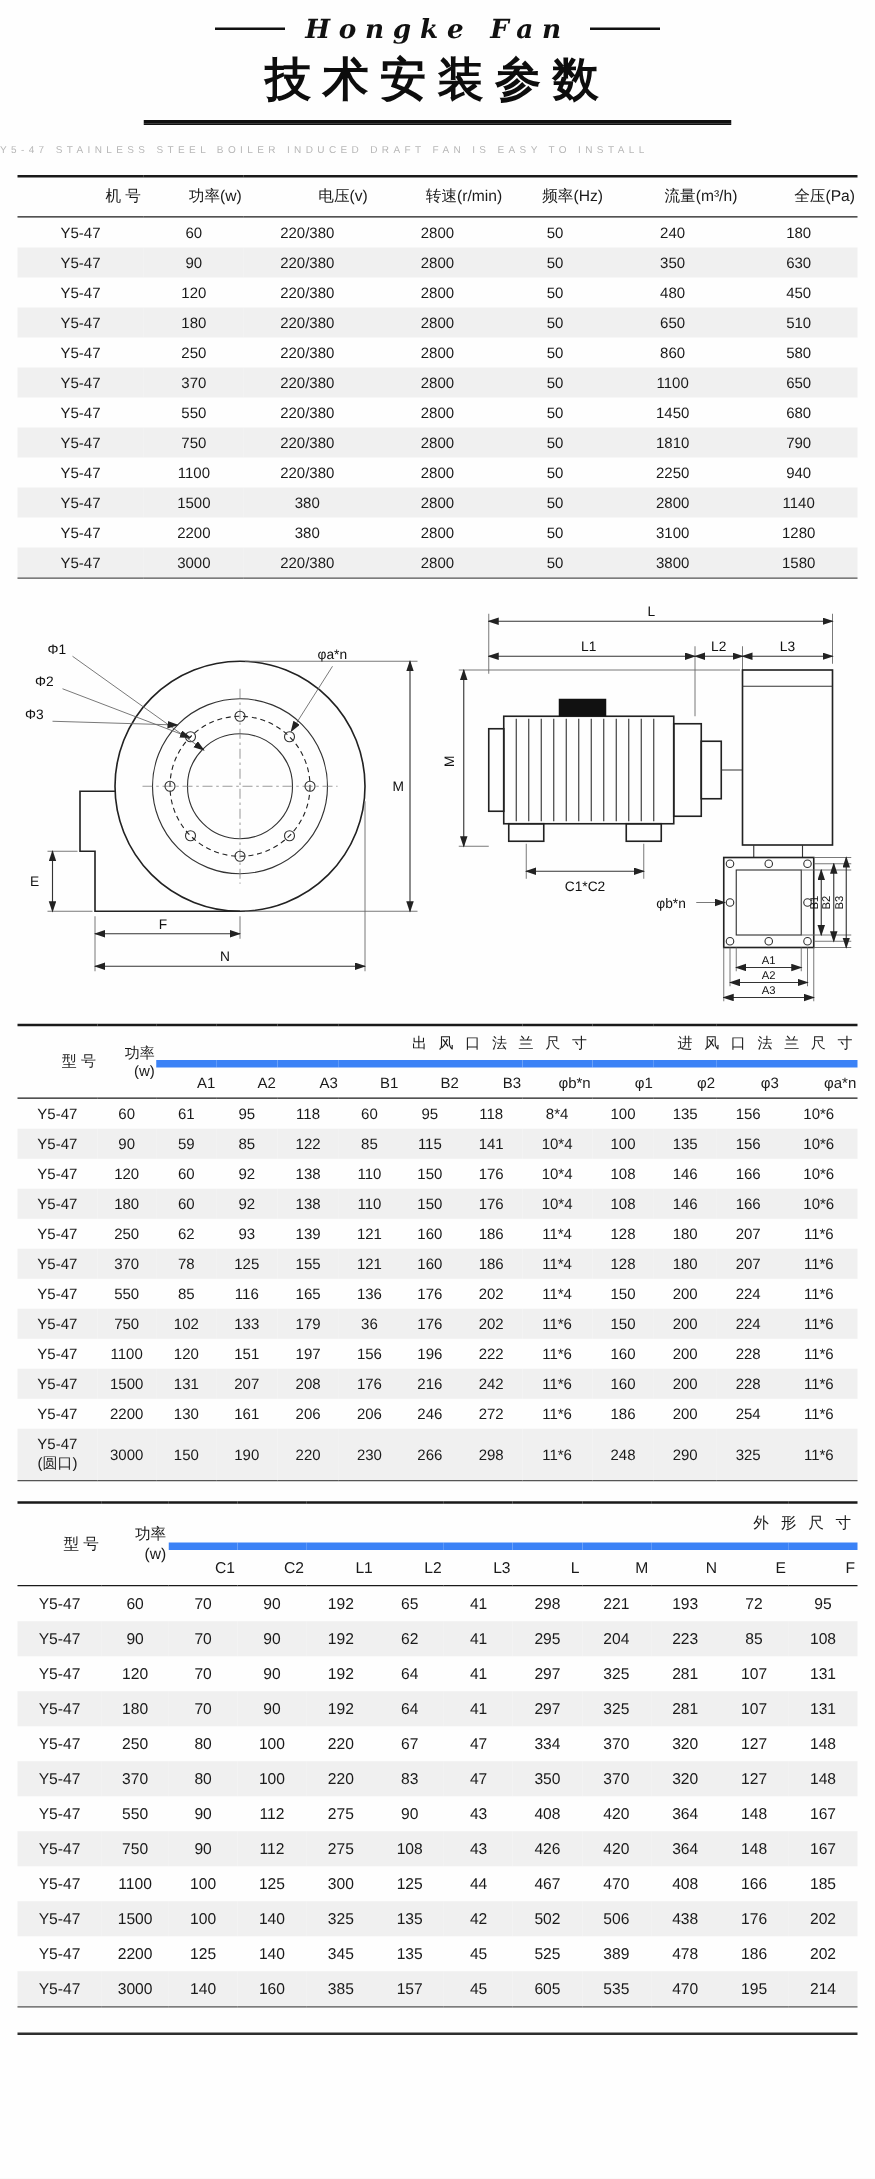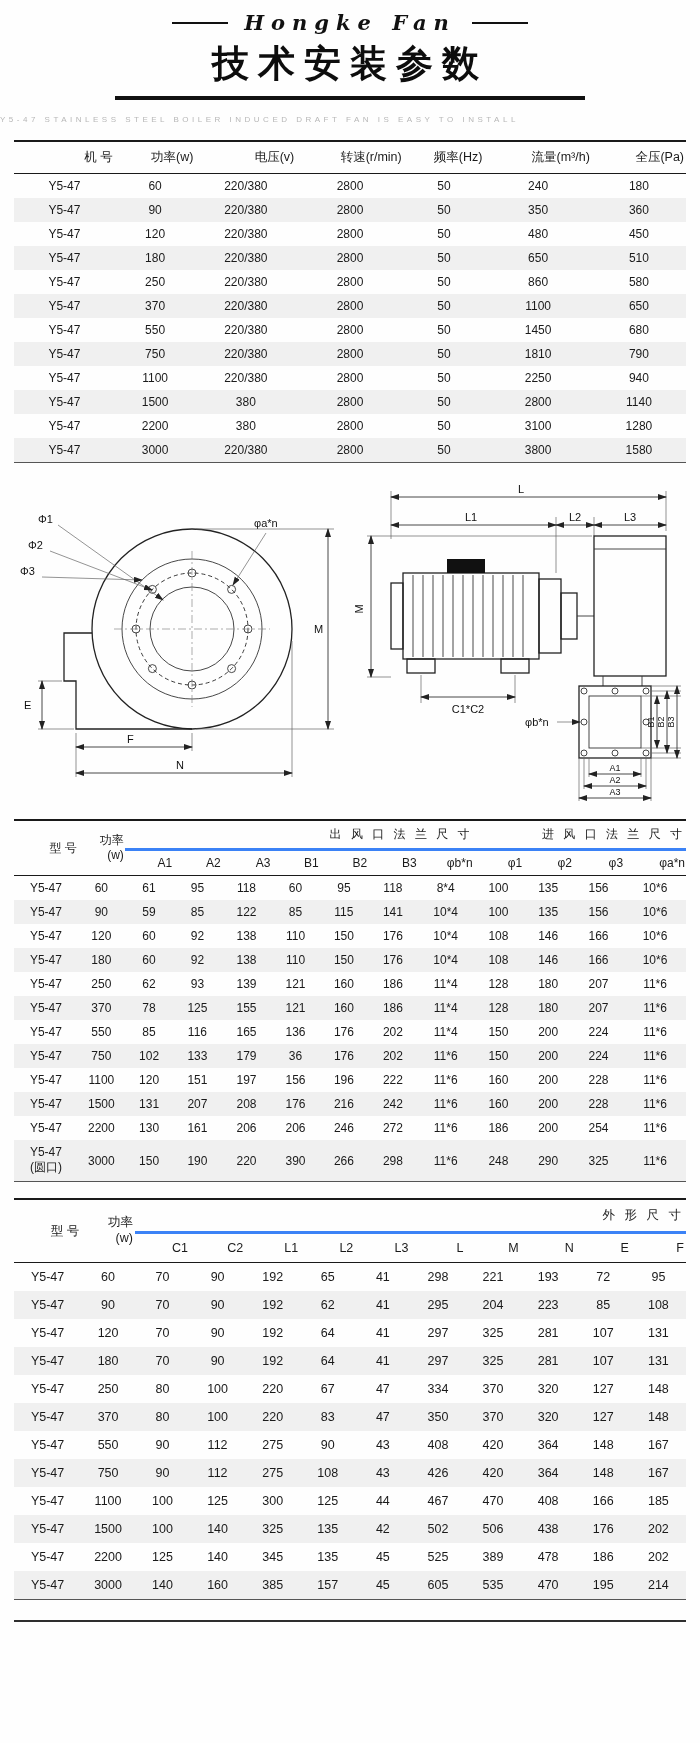--- a/index.html
+++ b/index.html
@@ -39,21 +39,21 @@
   
   table.spec-table {
     width:672px; margin:16px auto 0; border-collapse:collapse;
     table-layout:fixed; text-align:center; border-top:2px solid #1a1a1a;
     border-bottom:1px solid #555;
   }
   .spec-table th { font-weight:normal; padding:7px 2px; font-size:12.5px; vertical-align:middle;text-align:right; }
   .spec-table td { padding:5px 2px; font-size:12px; white-space:pre-line; }
   .spec-table thead tr:last-child th { border-bottom:1px solid #1a1a1a; }
   .spec-table thead th[rowspan] { border-bottom:1px solid #1a1a1a; }
-  .spec-table .group-th { border-bottom:3px solid #3b82f6; letter-spacing:3px; }
+  .spec-table .group-th { border-bottom:6px solid #3b82f6; letter-spacing:3px; }
   .spec-table tbody tr:nth-child(even) { background:#f0f0f0; }
   .t2 th { font-size:12px; padding:5px 1px; }
   .t2 td { font-size:12px; padding:5px 1px; }
   .t3 td { padding:7px 2px; font-size:12.5px; }
   .two-line { display:block; line-height:1.25; }
 
   
   .drawings { display:flex; justify-content:space-between; padding:0 14px; margin-top:18px; }
   .drawings svg text { font-family:"Liberation Sans", sans-serif; font-size:11px; fill:#111; }
   .drawings svg .small-t { font-size:9px; }
@@ -114,21 +114,21 @@
           <td>240</td>
           <td>180</td>
         </tr>
         <tr>
           <td>Y5-47</td>
           <td>90</td>
           <td>220/380</td>
           <td>2800</td>
           <td>50</td>
           <td>350</td>
-          <td>360</td>
+          <td>630</td>
         </tr>
         <tr>
           <td>Y5-47</td>
           <td>120</td>
           <td>220/380</td>
           <td>2800</td>
           <td>50</td>
           <td>480</td>
           <td>450</td>
         </tr>
@@ -591,21 +591,21 @@
           <td>254</td>
           <td>11*6</td>
         </tr>
         <tr>
           <td>Y5-47
 (圆口)</td>
           <td>3000</td>
           <td>150</td>
           <td>190</td>
           <td>220</td>
-          <td>390</td>
+          <td>230</td>
           <td>266</td>
           <td>298</td>
           <td>11*6</td>
           <td>248</td>
           <td>290</td>
           <td>325</td>
           <td>11*6</td>
         </tr>
       </tbody>
   </table>

